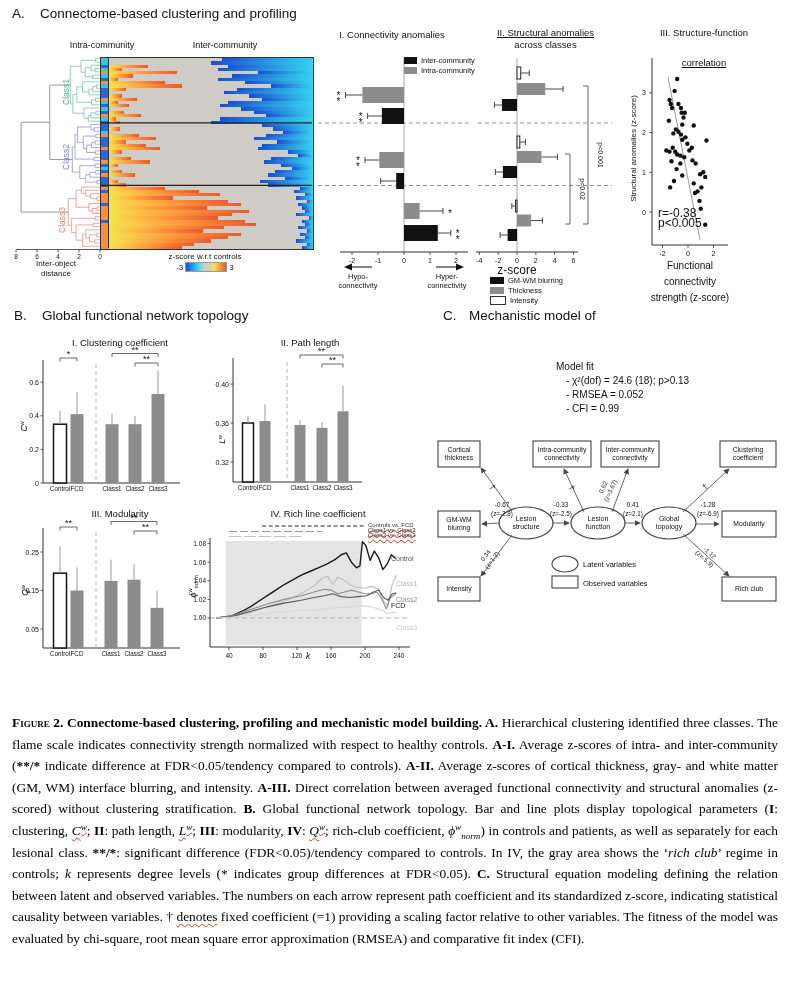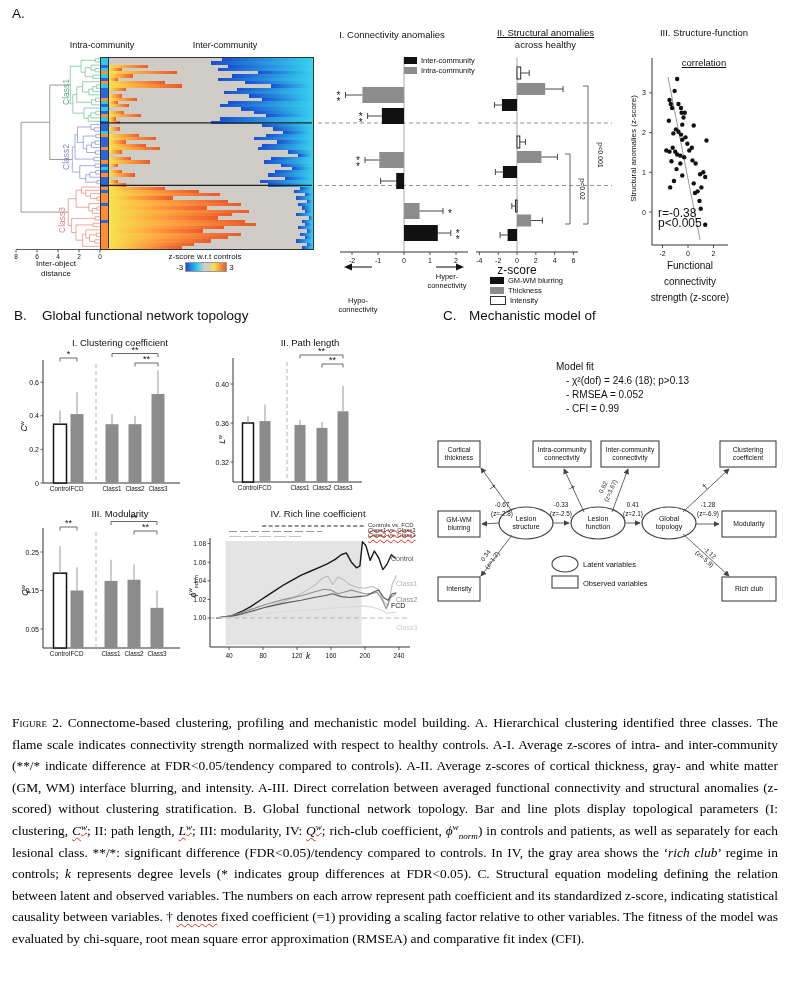--- a/index.html
+++ b/index.html
@@ -11,21 +11,21 @@
   .h9{font-size:9.5px;color:#111;}
   svg text{font-family:"Liberation Sans",sans-serif;}
   .lrow{display:flex;align-items:center;height:10px;}
   .sw{display:inline-block;width:13px;height:7px;margin-right:4px;flex:none;}
   .lt{font-size:7.5px;line-height:9px;white-space:nowrap;}
   .rot{transform:rotate(-90deg);}
   .ylab{font-size:8.5px;text-align:center;}
   .ylab i{font-style:italic;}
   .ylab sup,.ylab sub{font-size:68%;}
   #caption{font-family:"Liberation Serif","DejaVu Serif",serif;font-size:13.4px;line-height:21.6px;text-align:justify;color:#000;}
-  .cap-b{font-weight:normal;}
+  .cap-b{font-weight:bold;}
   .cap-i{font-style:italic;}
   .cap-sc{font-variant:small-caps;}
   sup.cap,sub.cap{font-size:68%;line-height:0;}
   .wavy{text-decoration-line:underline;text-decoration-style:wavy;text-decoration-color:#e23019;text-decoration-thickness:0.8px;text-underline-offset:2px;}
   .cmp{font-size:6px;line-height:6px;color:#333;white-space:nowrap;}
   .serieslab{font-size:7px;line-height:8px;white-space:nowrap;}
 </style>
 </head>
 <body>
 
@@ -718,20 +718,21 @@
         <line x1="683" y1="534" x2="729" y2="576" stroke="#555" stroke-width="0.9" marker-end="url(#ah)"></line>
         <text x="707" y="556" font-size="6.3" fill="#222" text-anchor="middle" transform="rotate(41 707 556)"><tspan x="707" y="554">-1.12</tspan><tspan x="707" y="562">(z=-5.9)</tspan></text>
         <ellipse cx="565" cy="564" rx="13" ry="8" fill="#fff" stroke="#444" stroke-width="1.1"></ellipse>
         <text x="583" y="567" font-size="7.5" fill="#111" text-anchor="start">Latent variables</text>
         <rect x="552" y="576" width="26" height="12" fill="#fff" stroke="#444" stroke-width="1.1"></rect>
         <text x="583" y="585.5" font-size="7.5" fill="#111" text-anchor="start">Observed variables</text>
       </g>
     </svg>
 
   <div class="abs t13" style="left:12px;top:6px;">A.</div>
+  <div class="abs t13" style="left:40px;top:6px;">Connectome-based clustering and profiling</div>
 
   <div class="abs ctr" style="left:52px;top:40px;width:100px;font-size:9px;">Intra-community</div>
   <div class="abs ctr" style="left:160px;top:40px;width:130px;font-size:9px;">Inter-community</div>
 
   <div class="abs ctr rot" style="left:41px;top:87px;width:50px;font-size:8.5px;color:#5aa883;">Class1</div>
   <div class="abs ctr rot" style="left:41px;top:152px;width:50px;font-size:8.5px;color:#7d84cc;">Class2</div>
   <div class="abs ctr rot" style="left:37px;top:215px;width:50px;font-size:8.5px;color:#e0837a;">Class3</div>
 
   <div class="abs ctr pre" style="left:16px;top:259px;width:80px;font-size:8px;line-height:9.5px;">Inter-object
 distance</div>
@@ -747,27 +748,27 @@
   <div class="abs" style="left:404px;top:55px;">
     <div class="lrow">
         <span class="sw" style="background: rgb(17, 17, 17);"></span>
         <span class="lt">Inter-community</span>
       </div>
     <div class="lrow">
         <span class="sw" style="background: rgb(140, 140, 140);"></span>
         <span class="lt">Intra-community</span>
       </div>
   </div>
-  <div class="abs ctr pre" style="left:326px;top:272px;width:64px;font-size:7.5px;line-height:9px;margin-top:24px;">Hypo-
+  <div class="abs ctr pre" style="left:326px;top:272px;width:64px;font-size:7.5px;line-height:9px;">Hypo-
 connectivity</div>
   <div class="abs ctr pre" style="left:414px;top:272px;width:66px;font-size:7.5px;line-height:9px;">Hyper-
 connectivity</div>
 
   <div class="abs ctr h9" style="left:473px;top:27px;width:145px;text-decoration:underline;">II. Structural anomalies</div>
-  <div class="abs ctr h9" style="left:473px;top:39px;width:145px;">across healthy</div>
+  <div class="abs ctr h9" style="left:473px;top:39px;width:145px;">across classes</div>
   <div class="abs ctr" style="left:487px;top:263px;width:60px;font-size:12px;">z-score</div>
   <div class="abs" style="left:490px;top:275px;">
     <div class="lrow">
         <span class="sw" style="width: 14px; background: rgb(17, 17, 17);"></span>
         <span class="lt">GM-WM blurring</span>
       </div>
     <div class="lrow">
         <span class="sw" style="width: 14px; background: rgb(140, 140, 140);"></span>
         <span class="lt">Thickness</span>
       </div>

